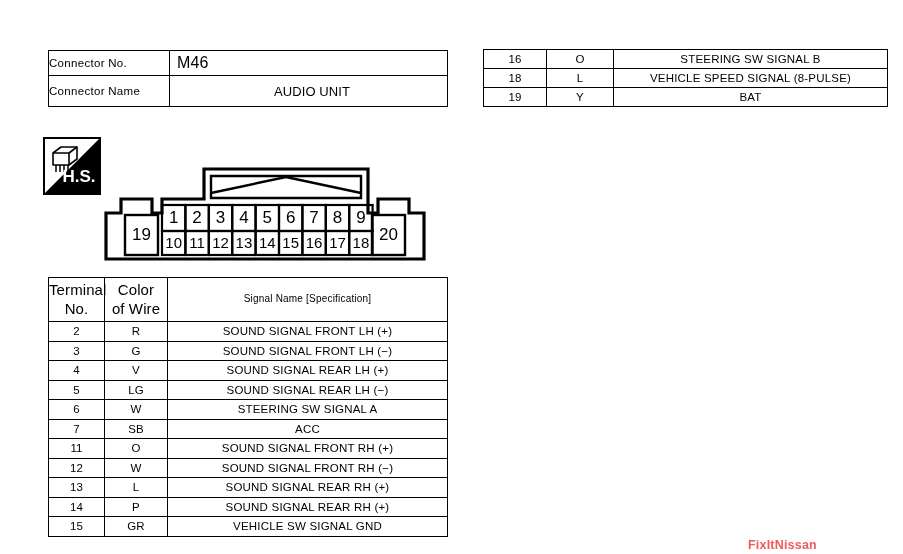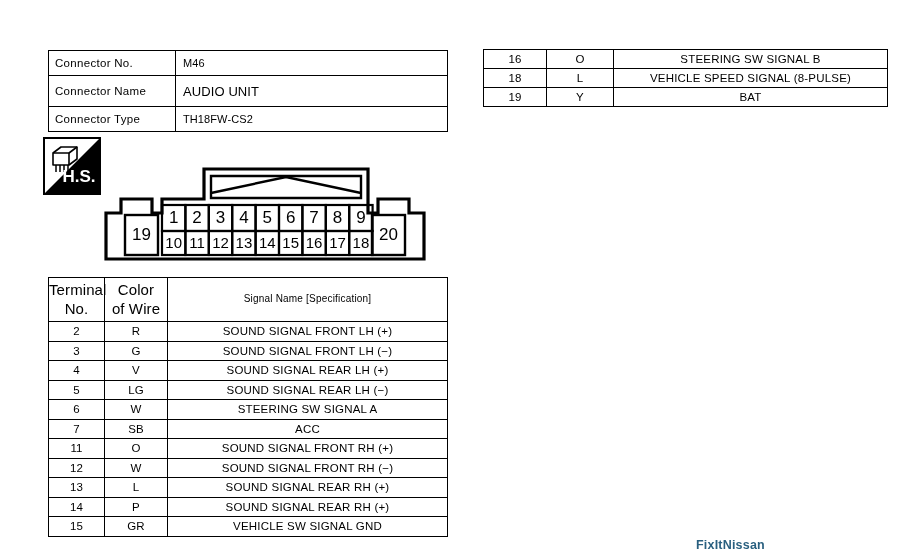--- a/index.html
+++ b/index.html
@@ -41,30 +41,29 @@
   #connector-info {
     left: 48px;
     top: 50px;
     width: 400px;
     font-size: 11.5px;
   }
   #connector-info td { height: 24px; }
   #connector-info td.lbl {
     width: 120px;
     text-align: left;
-    padding-left: 6px;
     letter-spacing: 0.3px;
   }
   #connector-info td.val {
     text-align: left;
     padding-left: 7px;
-    font-size: 11px;
+    font-size: 16px;
   }
   #connector-info tr.tall td { height: 30px; }
-  #connector-info tr.tall td.val { font-size: 13px; }
+  #connector-info tr.tall td.val { font-size: 13px; text-align: center; }
 
   
   #terminal-extra {
     left: 483px;
     top: 49px;
     width: 405px;
     font-size: 11.5px;
   }
   #terminal-extra td { height: 18px; }
   #terminal-extra td.c1 { width: 62px; }
@@ -115,48 +114,44 @@
     text-anchor: middle;
     dominant-baseline: middle;
   }
   .pin-top-num { font-size: 17px; }
   .pin-bot-num { font-size: 15px; }
   .pin-side-num { font-size: 17px; }
 
   
   #watermark {
     position: absolute;
-    left: 696px;
+    left: 748px;
     top: 538px;
     font-size: 12.5px;
     font-weight: bold;
-    color: #0c4a6e;
+    color: #ef4444;
     letter-spacing: 0.2px;
     opacity: 0.88;
     white-space: nowrap;
   }
 </style>
 </head>
 <body>
 
 <div class="page">
 
   <table class="wtbl" id="connector-info">
     <tbody>
       <tr>
         <td class="lbl">Connector No.</td>
         <td class="val">M46</td>
       </tr>
       <tr class="tall">
         <td class="lbl">Connector Name</td>
         <td class="val">AUDIO UNIT</td>
-      </tr>
-      <tr>
-        <td class="lbl">Connector Type</td>
-        <td class="val">TH18FW-CS2</td>
       </tr>
     </tbody>
   </table>
 
   <table class="wtbl" id="terminal-extra">
     <tbody>
       <tr>
         <td class="c1">16</td>
         <td class="c2">O</td>
         <td class="c3">STEERING SW SIGNAL B</td>

